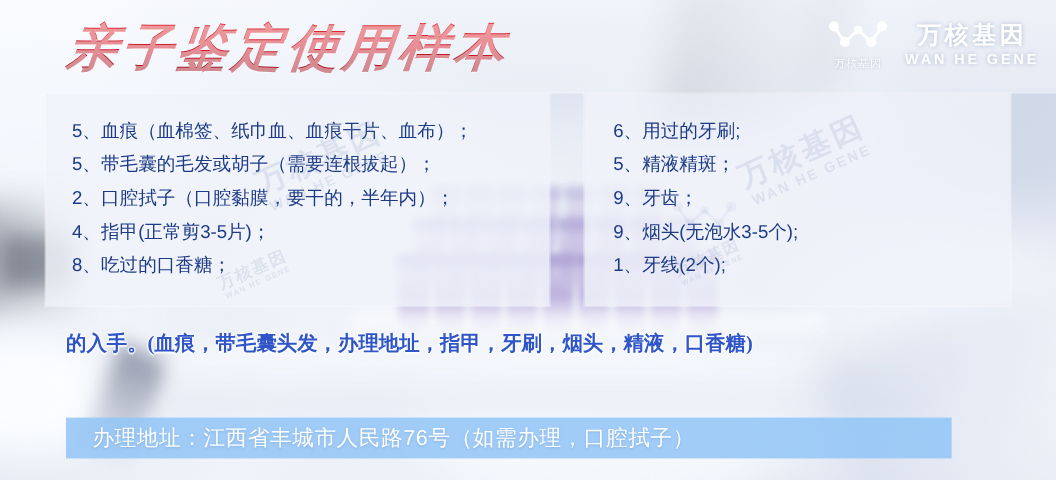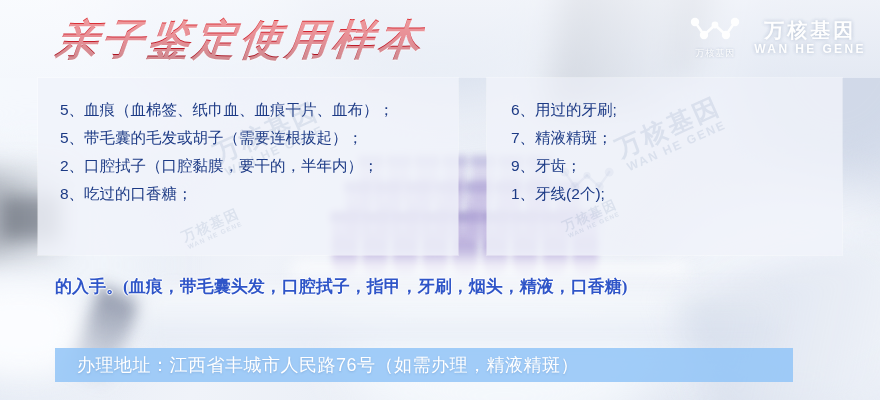--- a/index.html
+++ b/index.html
@@ -308,20 +308,21 @@
       <span class="wm-en">WAN HE GENE</span>
     </div>
     <div class="wm wm-b">
       <span class="wm-cn">万核基因</span>
       <span class="wm-en">WAN HE GENE</span>
     </div>
     <div class="panel-inner">
       <div class="item">5、血痕（血棉签、纸巾血、血痕干片、血布）；</div>
       <div class="item">5、带毛囊的毛发或胡子（需要连根拔起）；</div>
       <div class="item">2、口腔拭子（口腔黏膜，要干的，半年内）；</div>
+      <div class="item">4、指甲(正常剪3-5片)；</div>
       <div class="item">8、吃过的口香糖；</div>
     </div>
   </div>
 
   <div class="panel panel-right">
     <div class="wm wm-c">
       <span class="wm-cn">万核基因</span>
       <span class="wm-en">WAN HE GENE</span>
     </div>
     <div class="wm wm-d">
@@ -340,27 +341,28 @@
           <circle cx="7" cy="6" r="4"></circle>
             <circle cx="16" cy="19" r="4"></circle>
           <circle cx="27" cy="9" r="3.2"></circle>
             <circle cx="38" cy="19" r="4"></circle>
           <circle cx="47" cy="6" r="4"></circle>
         </g>
       </svg>
     </span>
     <div class="panel-inner">
       <div class="item">6、用过的牙刷;</div>
-      <div class="item">7、精液精斑；</div>
+      <div class="item">5、精液精斑；</div>
       <div class="item">9、牙齿；</div>
+      <div class="item">9、烟头(无泡水3-5个);</div>
       <div class="item">1、牙线(2个);</div>
     </div>
   </div>
 
   <div class="note">
-    <div>的入手。(血痕，带毛囊头发，口腔拭子，指甲，牙刷，烟头，精液，口香糖)</div>
+    <div>的入手。(血痕，带毛囊头发，办理地址，指甲，牙刷，烟头，精液，口香糖)</div>
   </div>
 
   <div class="addr">
-    <span class="addr-text">办理地址：江西省丰城市人民路76号（如需办理，精液精斑）</span>
+    <span class="addr-text">办理地址：江西省丰城市人民路76号（如需办理，口腔拭子）</span>
   </div>
 
 </div>
 
 </body></html>

